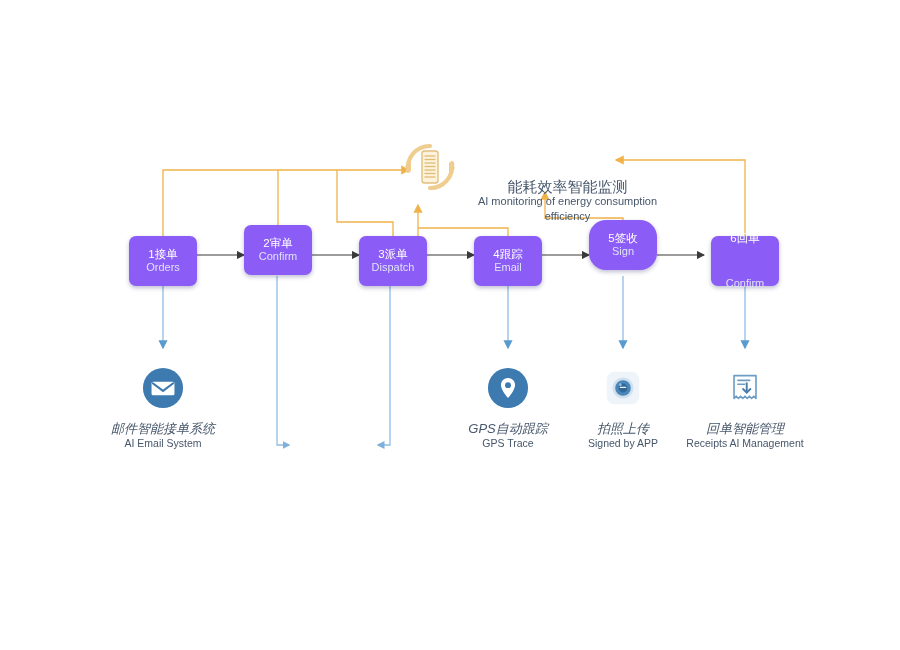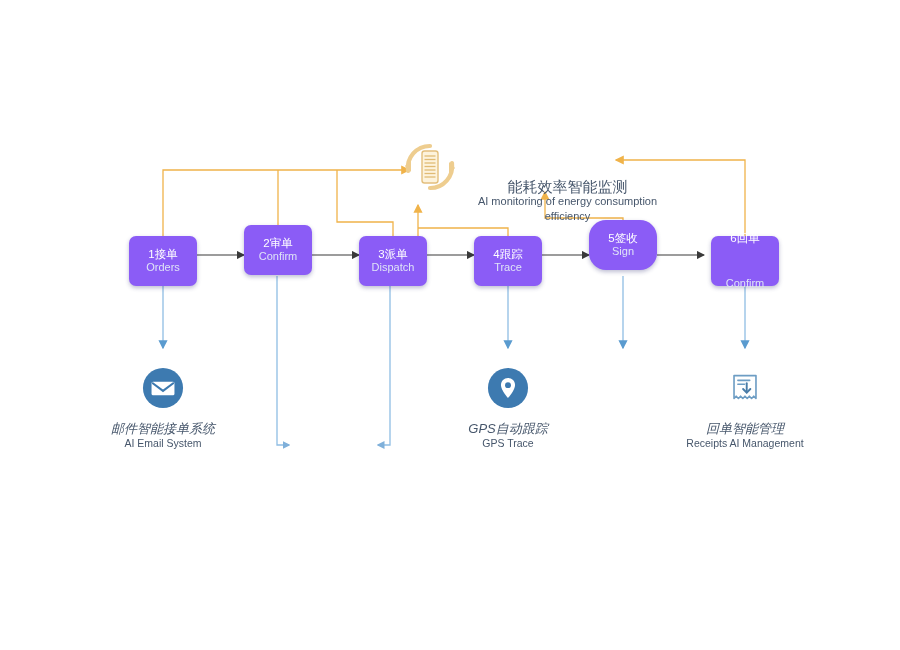--- a/index.html
+++ b/index.html
@@ -205,21 +205,21 @@
   <div class="pbox" style="left:244px; top:225px;">
     <span class="cn">2审单</span>
     <span class="en">Confirm</span>
   </div>
   <div class="pbox" style="left:359px; top:236px;">
     <span class="cn">3派单</span>
     <span class="en">Dispatch</span>
   </div>
   <div class="pbox" style="left:474px; top:236px;">
     <span class="cn">4跟踪</span>
-    <span class="en">Trace</span>
+    <span class="en">Email</span>
   </div>
   <div class="pbox" style="left:589px; top:220px;border-radius:17px;">
     <span class="cn">5签收</span>
     <span class="en">Sign</span>
   </div>
   <div class="pbox" style="left:711px; top:236px;gap:32px;">
     <span class="cn">6回单</span>
     <span class="en">Confirm</span>
   </div>
 
@@ -246,20 +246,36 @@
                  C22,32.5 29.4,24.4 29.4,18.9 C29.4,14.8 26.1,11.5 22,11.5 z" fill="#ffffff"></path>
         <circle cx="22" cy="19" r="3.1" fill="#3d7ab0"></circle>
       </svg>
     </div>
     <div class="ilabel">
       <div class="cn">GPS自动跟踪</div>
       <div class="en">GPS Trace</div>
     </div>
   </div>
 
+  <div class="igroup" style="left:548px; top:366px;">
+    <div class="iconbox">
+      <svg viewBox="0 0 44 44" width="42" height="42">
+        <rect x="5" y="5" width="34" height="34" rx="8" fill="#eef4fa"></rect>
+        <circle cx="22" cy="22" r="11" fill="#cfe0ef"></circle>
+        <circle cx="22" cy="22" r="8.2" fill="#4c85b8"></circle>
+        <circle cx="22" cy="22" r="4.6" fill="#2f6796"></circle>
+        <rect x="18.6" y="20.6" width="6.8" height="1.5" rx="0.6" fill="#e8f1f8"></rect>
+        <circle cx="19.2" cy="18.6" r="1.5" fill="#9fc3de" opacity="0.85"></circle>
+      </svg>
+    </div>
+    <div class="ilabel">
+      <div class="cn">拍照上传</div>
+      <div class="en">Signed by APP</div>
+    </div>
+  </div>
 
   <div class="igroup" style="left:670px; top:366px;">
     <div class="iconbox">
       <svg viewBox="0 0 44 44" width="42" height="42">
         <path d="M10.5,9 L33.5,9 L33.5,33 L31.2,30.6 L28.9,33 L26.6,30.6 L24.3,33
                  L22,30.6 L19.7,33 L17.4,30.6 L15.1,33 L12.8,30.6 L10.5,33 z" fill="none" stroke="#6d9dc4" stroke-width="1.7" stroke-linejoin="round"></path>
         <g stroke="#6d9dc4" stroke-width="1.6" stroke-linecap="round">
           <line x1="14.5" y1="14" x2="27" y2="14"></line>
           <line x1="14.5" y1="18" x2="21.5" y2="18"></line>
         </g>

